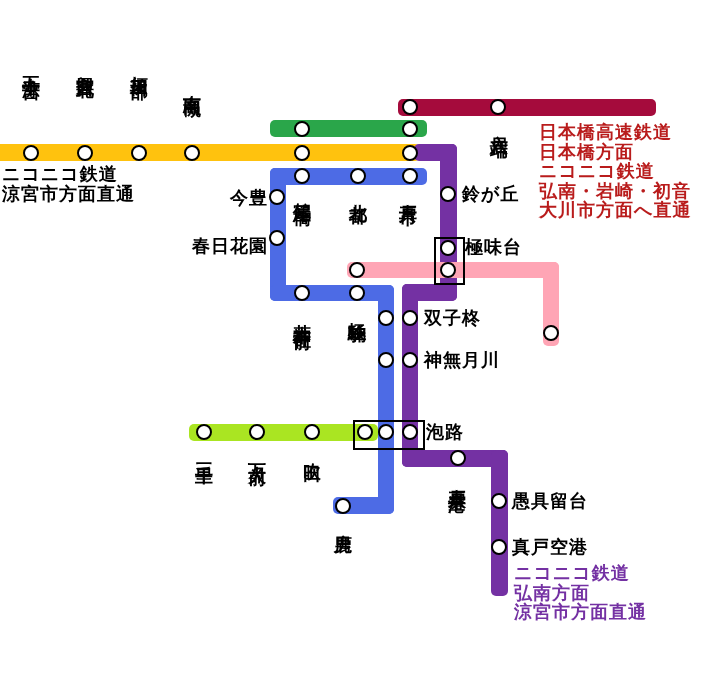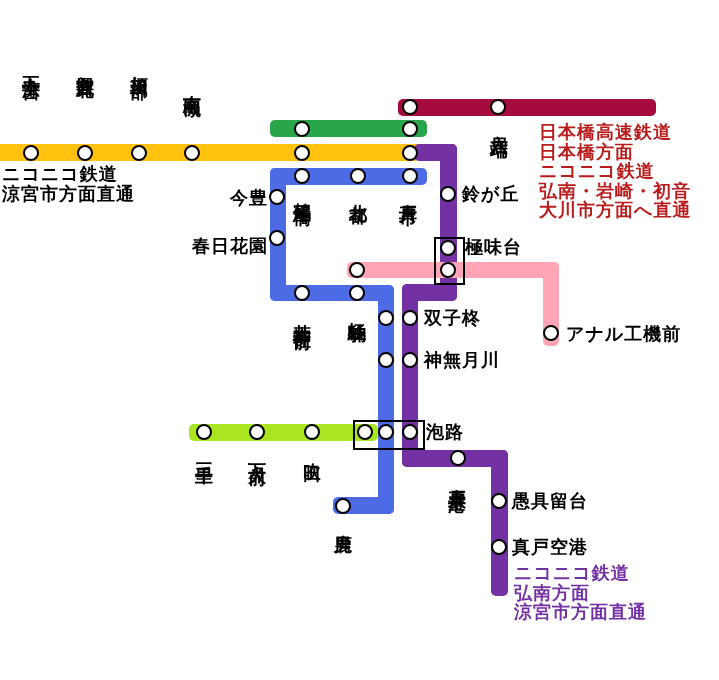--- a/index.html
+++ b/index.html
@@ -82,21 +82,20 @@
     <div class="label v" style="left: 358px; top: 189px; transform: translateX(-50%);">北都</div>
     <div class="label v" style="left: 408px; top: 189px; transform: translateX(-50%);">真戸市</div>
     <div class="label" style="left: 268px; top: 198px; transform: translate(-100%, -50%);">今豊</div>
     <div class="label" style="left: 268px; top: 238px; transform: translate(-100%, -50%); margin-top: 8px;">春日花園</div>
     <div class="label" style="left: 462px; top: 194px; transform: translateY(-50%);">鈴が丘</div>
     <div class="label" style="left: 465px; top: 247px; transform: translateY(-50%);">極味台</div>
     <div class="label v" style="left: 302px; top: 309px; transform: translateX(-50%);">若本神社前</div>
     <div class="label v" style="left: 357px; top: 307px; transform: translateX(-50%);">極味駒</div>
     <div class="label" style="left: 424px; top: 318px; transform: translateY(-50%);">双子柊</div>
     <div class="label" style="left: 424px; top: 360px; transform: translateY(-50%);">神無月川</div>
-    <div class="label" style="left: 566px; top: 334px; transform: translateY(-50%);">アナル工機前</div>
     <div class="label" style="left: 426px; top: 432px; transform: translateY(-50%);">泡路</div>
     <div class="label v" style="left: 204px; top: 449px; transform: translateX(-50%);">三千里</div>
     <div class="label v" style="left: 257px; top: 449px; transform: translateX(-50%);">万大前</div>
     <div class="label v" style="left: 312px; top: 449px; transform: translateX(-50%);">吹田</div>
     <div class="label v" style="left: 343px; top: 520px; transform: translateX(-50%);">鹿男</div>
     <div class="label v" style="left: 457px; top: 474px; transform: translateX(-50%);">真戸空港</div>
     <div class="label" style="left: 512px; top: 501px; transform: translateY(-50%);">愚具留台</div>
     <div class="label" style="left: 512px; top: 547px; transform: translateY(-50%);">真戸空港</div>
     <div class="note" style="left: 2px; top: 164px; color: rgb(0, 0, 0);">
       <div>ニコニコ鉄道</div>

